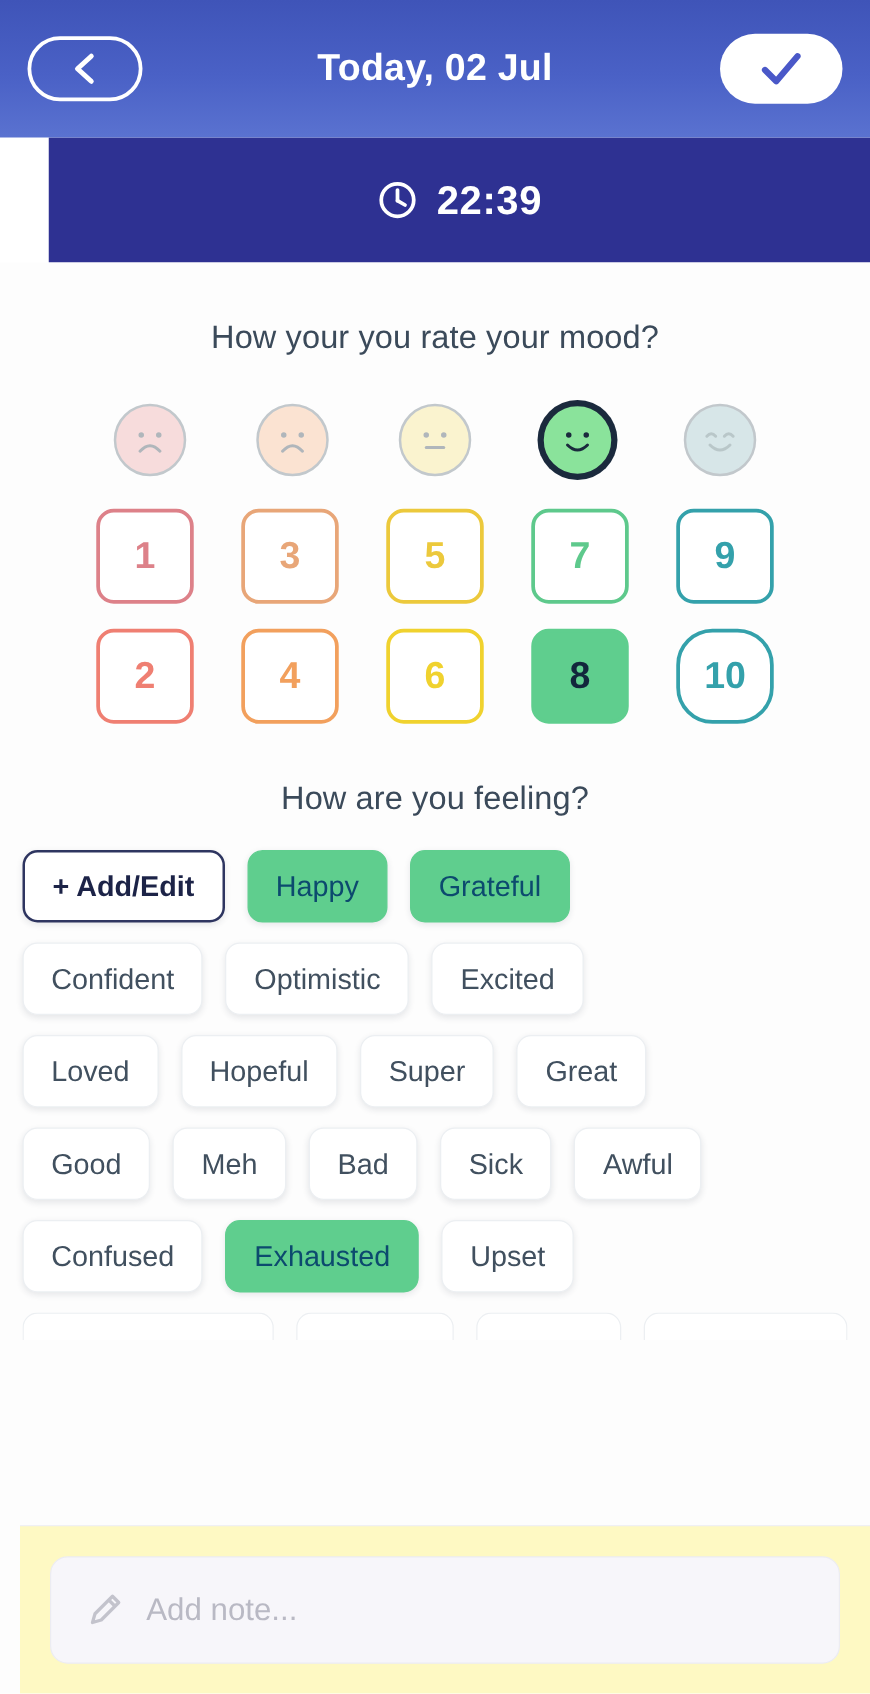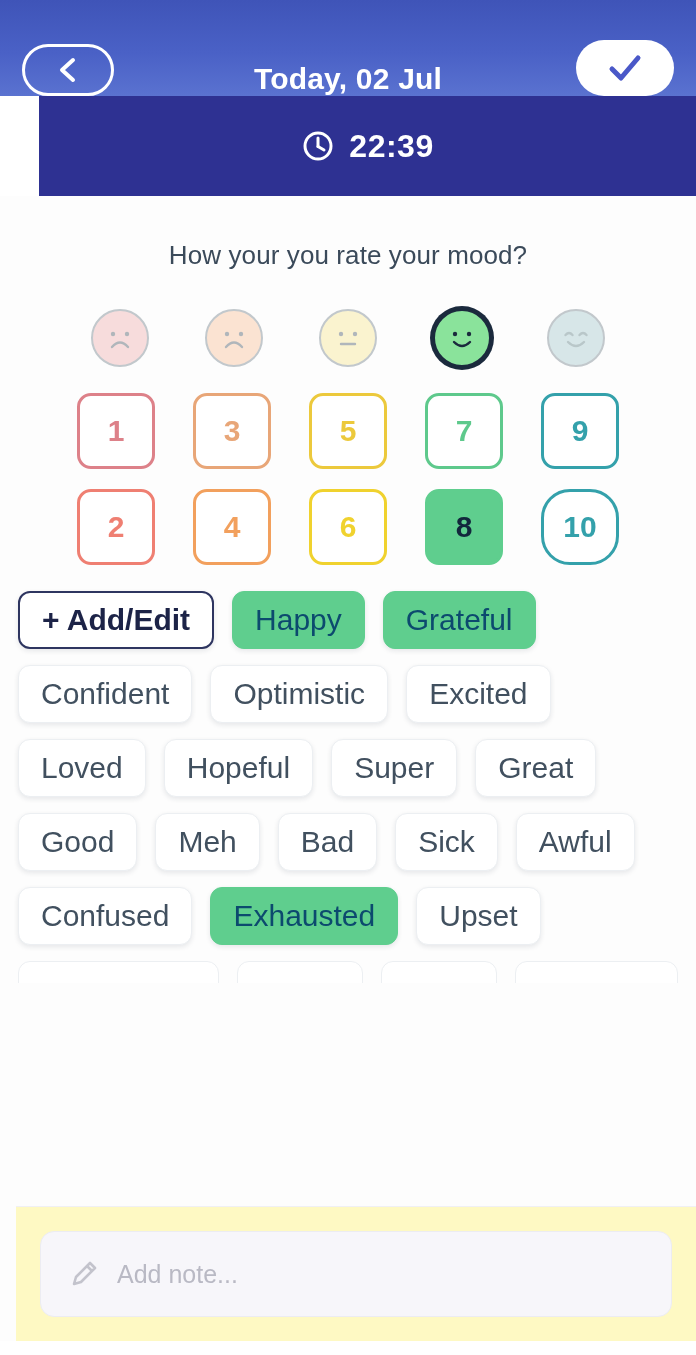--- a/index.html
+++ b/index.html
@@ -11,24 +11,24 @@
   }
 
   body {
     font-family: "Liberation Sans", sans-serif;
     background: #ffffff;
     position: relative;
   }
 
   
   .topbar {
-    height: 96px;
+    height: 110px;
     background: linear-gradient(180deg, #3f54b8 0%, #4a61c6 55%, #5a72d0 100%);
     display: flex;
-    align-items: flex-end;
+    align-items: center;
     padding: 0 22px;
     position: relative;
   }
 
   .back-btn {
     width: 92px;
     height: 52px;
     border: 3px solid #ffffff;
     border-radius: 26px;
     display: flex;
@@ -158,21 +158,21 @@
   .tag {
     background: #ffffff;
     border: 1px solid #eceff2;
     border-radius: 12px;
     box-shadow: 0 2px 5px rgba(30,40,60,.10);
     height: 58px;
     display: flex;
     align-items: center;
     justify-content: center;
     padding: 0 22px;
-    font-size: 30px;
+    font-size: 23px;
     color: #41505f;
     cursor: pointer;
     white-space: nowrap;
   }
   .tag.sel {
     background: #5fce8e;
     border-color: #5fce8e;
     color: #0c4a6e;
   }
   .tag.addedit {
@@ -309,20 +309,21 @@
         <span>6</span>
       </div>
       <div class="numbox sel" style="border-color: rgb(95, 206, 142); color: rgb(95, 206, 142); background: rgb(95, 206, 142);">
         <span>8</span>
       </div>
       <div class="numbox" style="border-color: rgb(52, 161, 171); color: rgb(52, 161, 171); border-radius: 29px;">
         <span>10</span>
       </div>
     </div>
 
+  <div class="section-title" id="feeling-question">How are you feeling?</div>
 
   <div class="tagwrap" id="tag-wrap">
       <div class="tagrow">
         <div class="tag addedit">+ Add/Edit</div>
         <div class="tag sel">Happy</div>
         <div class="tag sel">Grateful</div>
       </div>
       <div class="tagrow">
         <div class="tag">Confident</div>
         <div class="tag">Optimistic</div>

